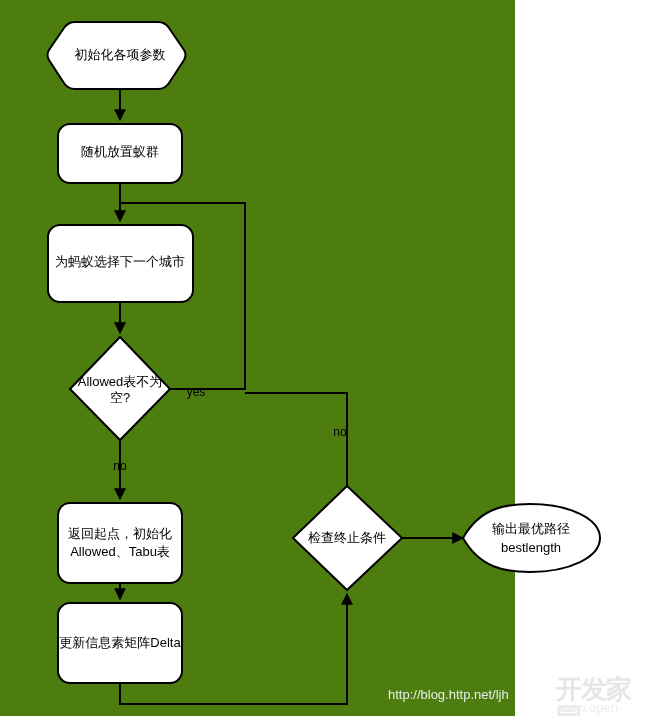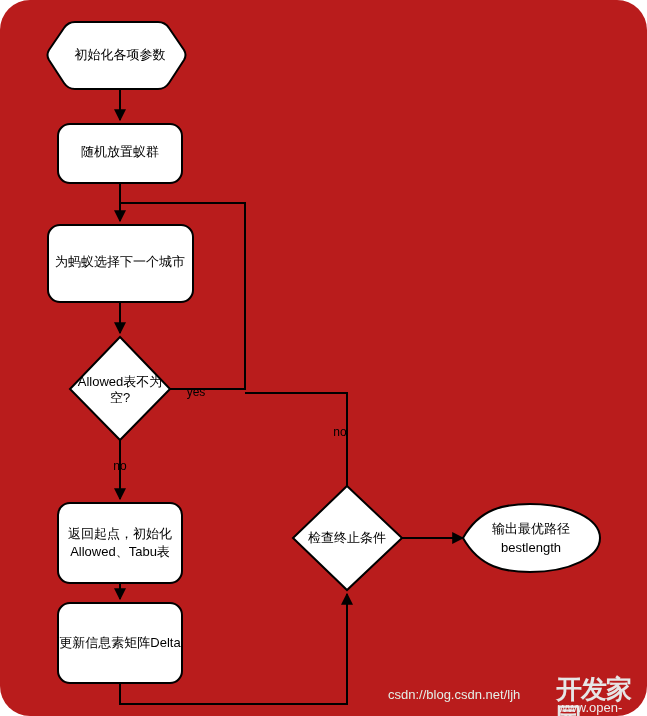--- a/index.html
+++ b/index.html
@@ -8,24 +8,23 @@
     background: #ffffff;
   }
   body {
     width: 647px;
     height: 716px;
     overflow: hidden;
     font-family: "Liberation Sans", "DejaVu Sans", sans-serif;
   }
   #canvas {
     position: relative;
-    width: 647px;
+    width: 515px;
     height: 716px;
-    background: #b91c1c;
-    border-radius: 30px;
+    background: #4d7c0f;
   }
   svg#flow {
     position: absolute;
     left: 0;
     top: 0;
     width: 647px;
     height: 716px;
   }
   .shape {
     fill: #ffffff;
@@ -178,18 +177,18 @@
       <text class="node-label" x="531" y="530">输出最优路径</text>
       <text class="node-label" x="531" y="549">bestlength</text>
     </g>
 
     <text class="edge-label" x="196" y="393">yes</text>
     <text class="edge-label" x="120" y="467">no</text>
     <text class="edge-label" x="340" y="433">no</text>
   </svg>
 
   <div id="watermark">
-    <span class="wm-url">csdn://blog.csdn.net/ljh</span>
+    <span class="wm-url">http://blog.http.net/ljh</span>
     <span class="wm-cn">开发家园</span>
     <span class="wm-site">www.open-open.com</span>
   </div>
 
 </div>
 
 </body></html>

